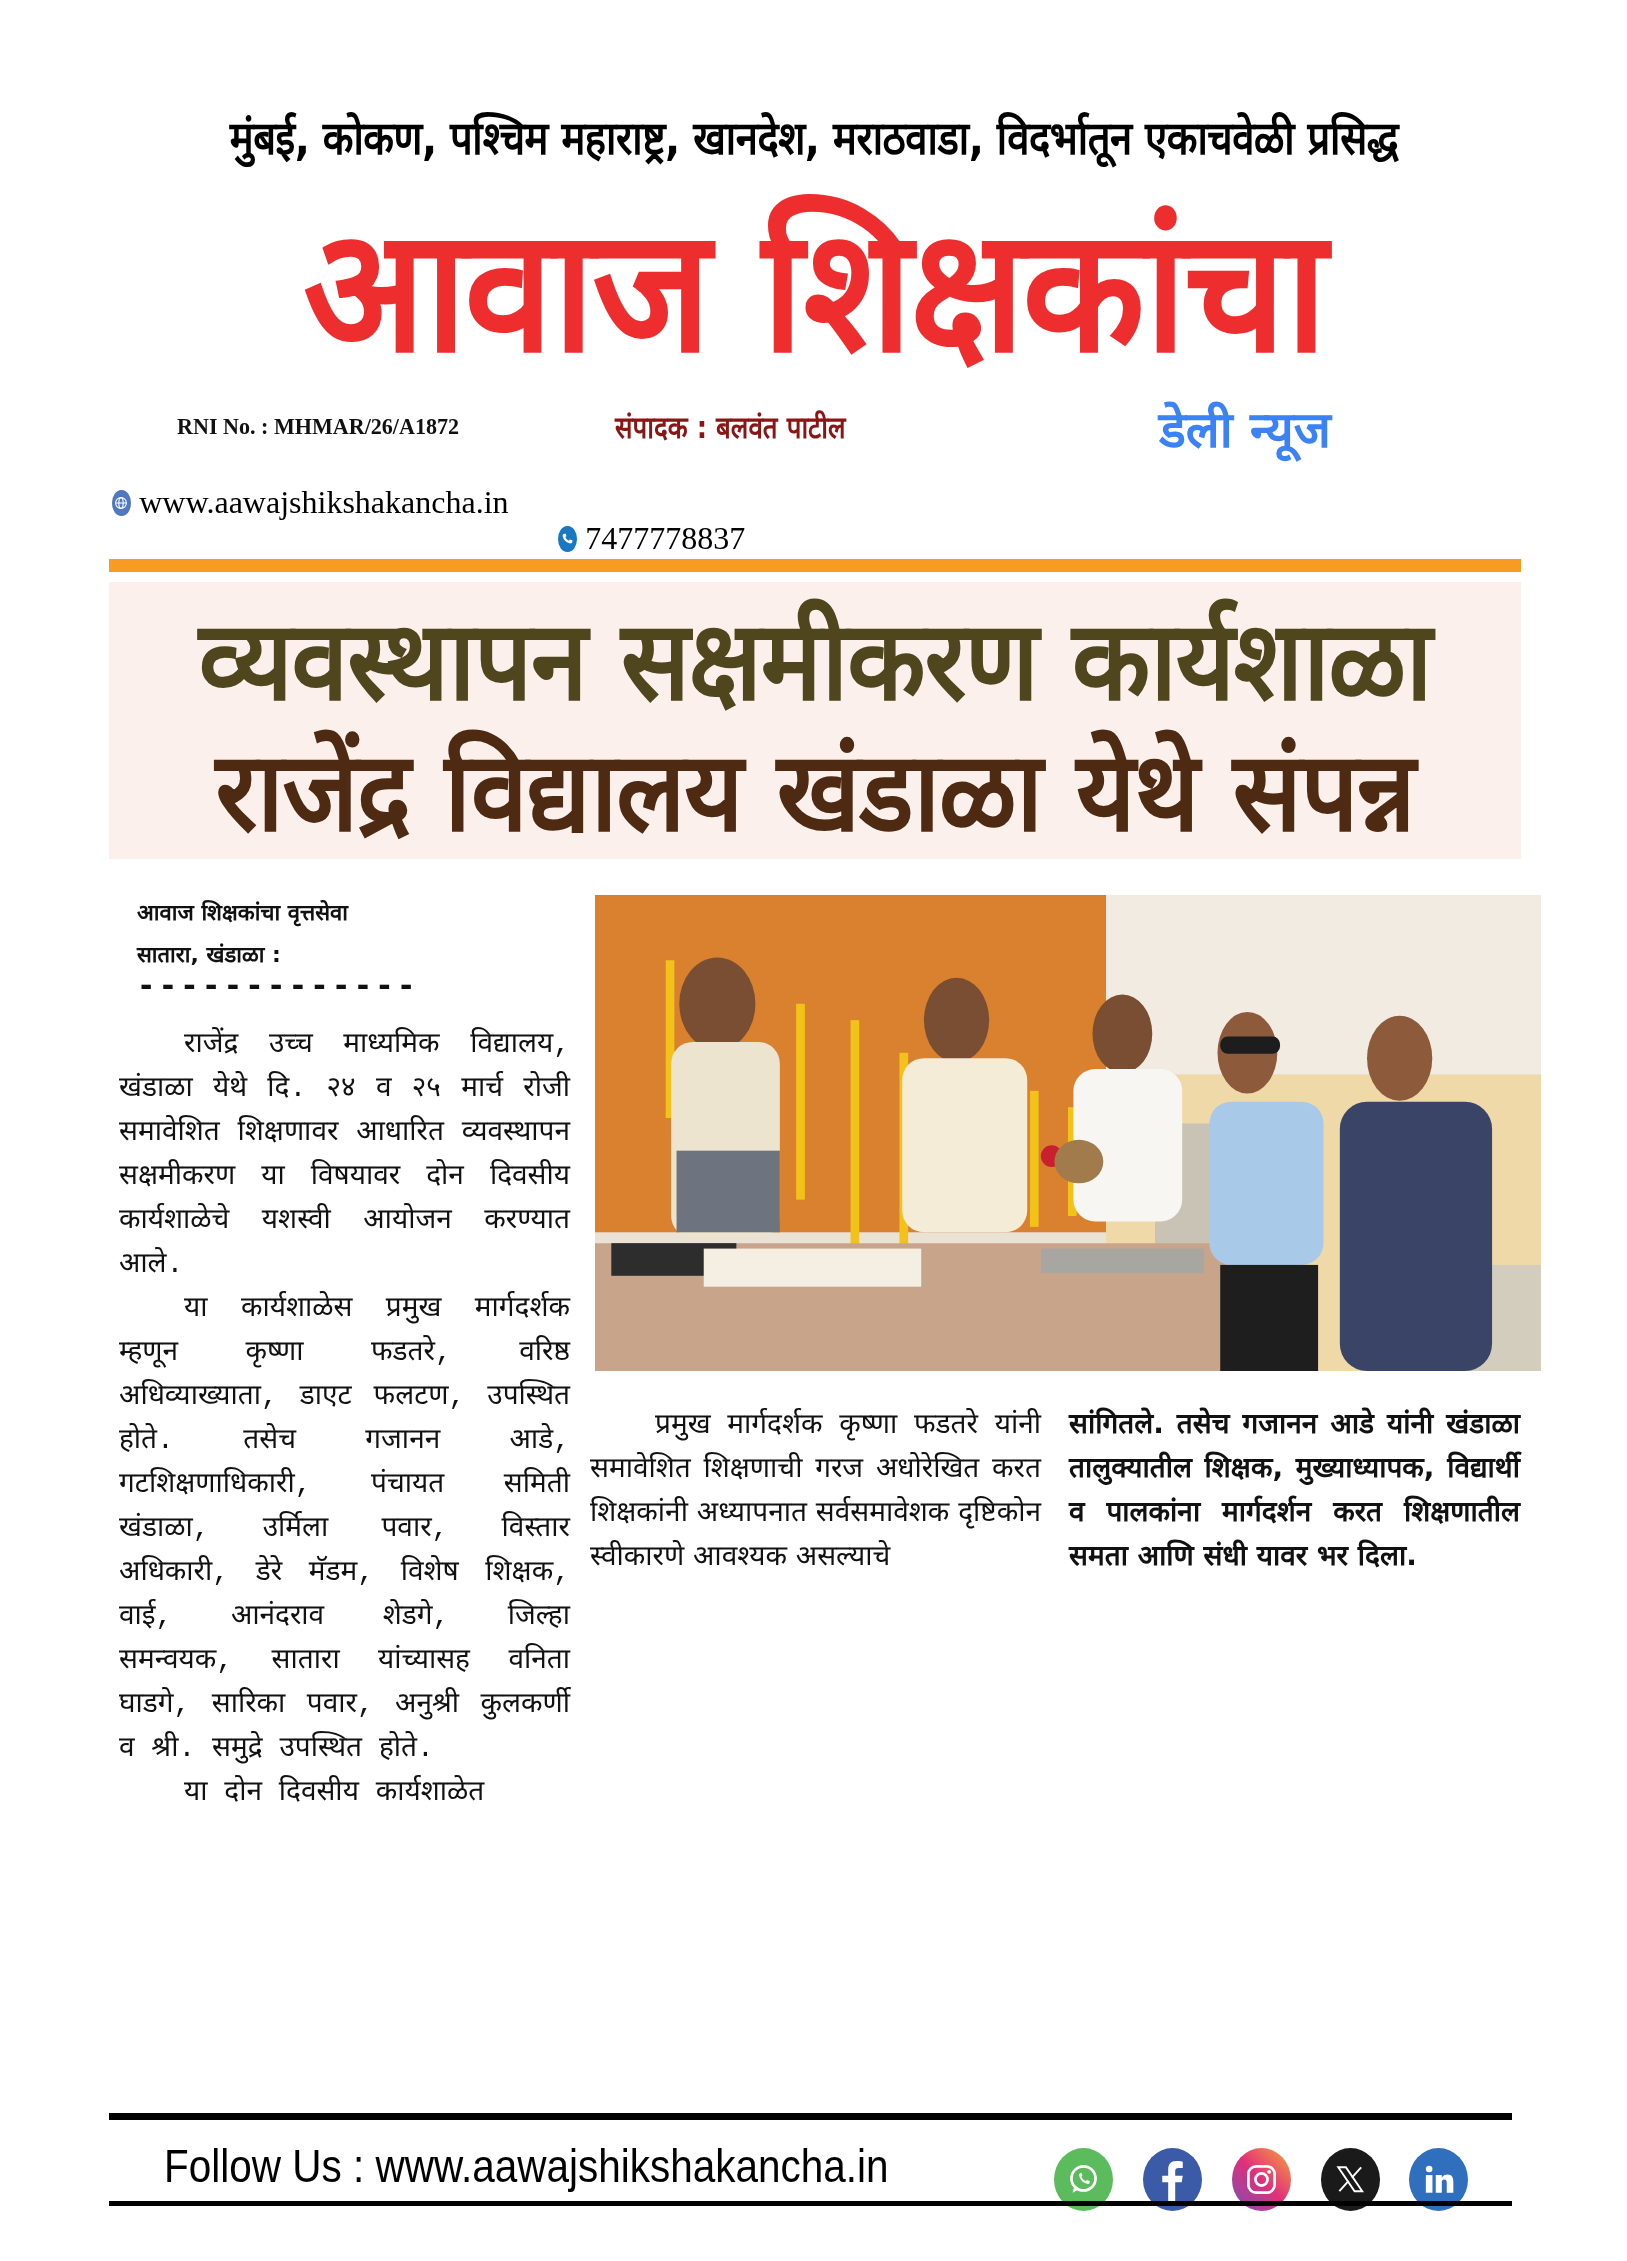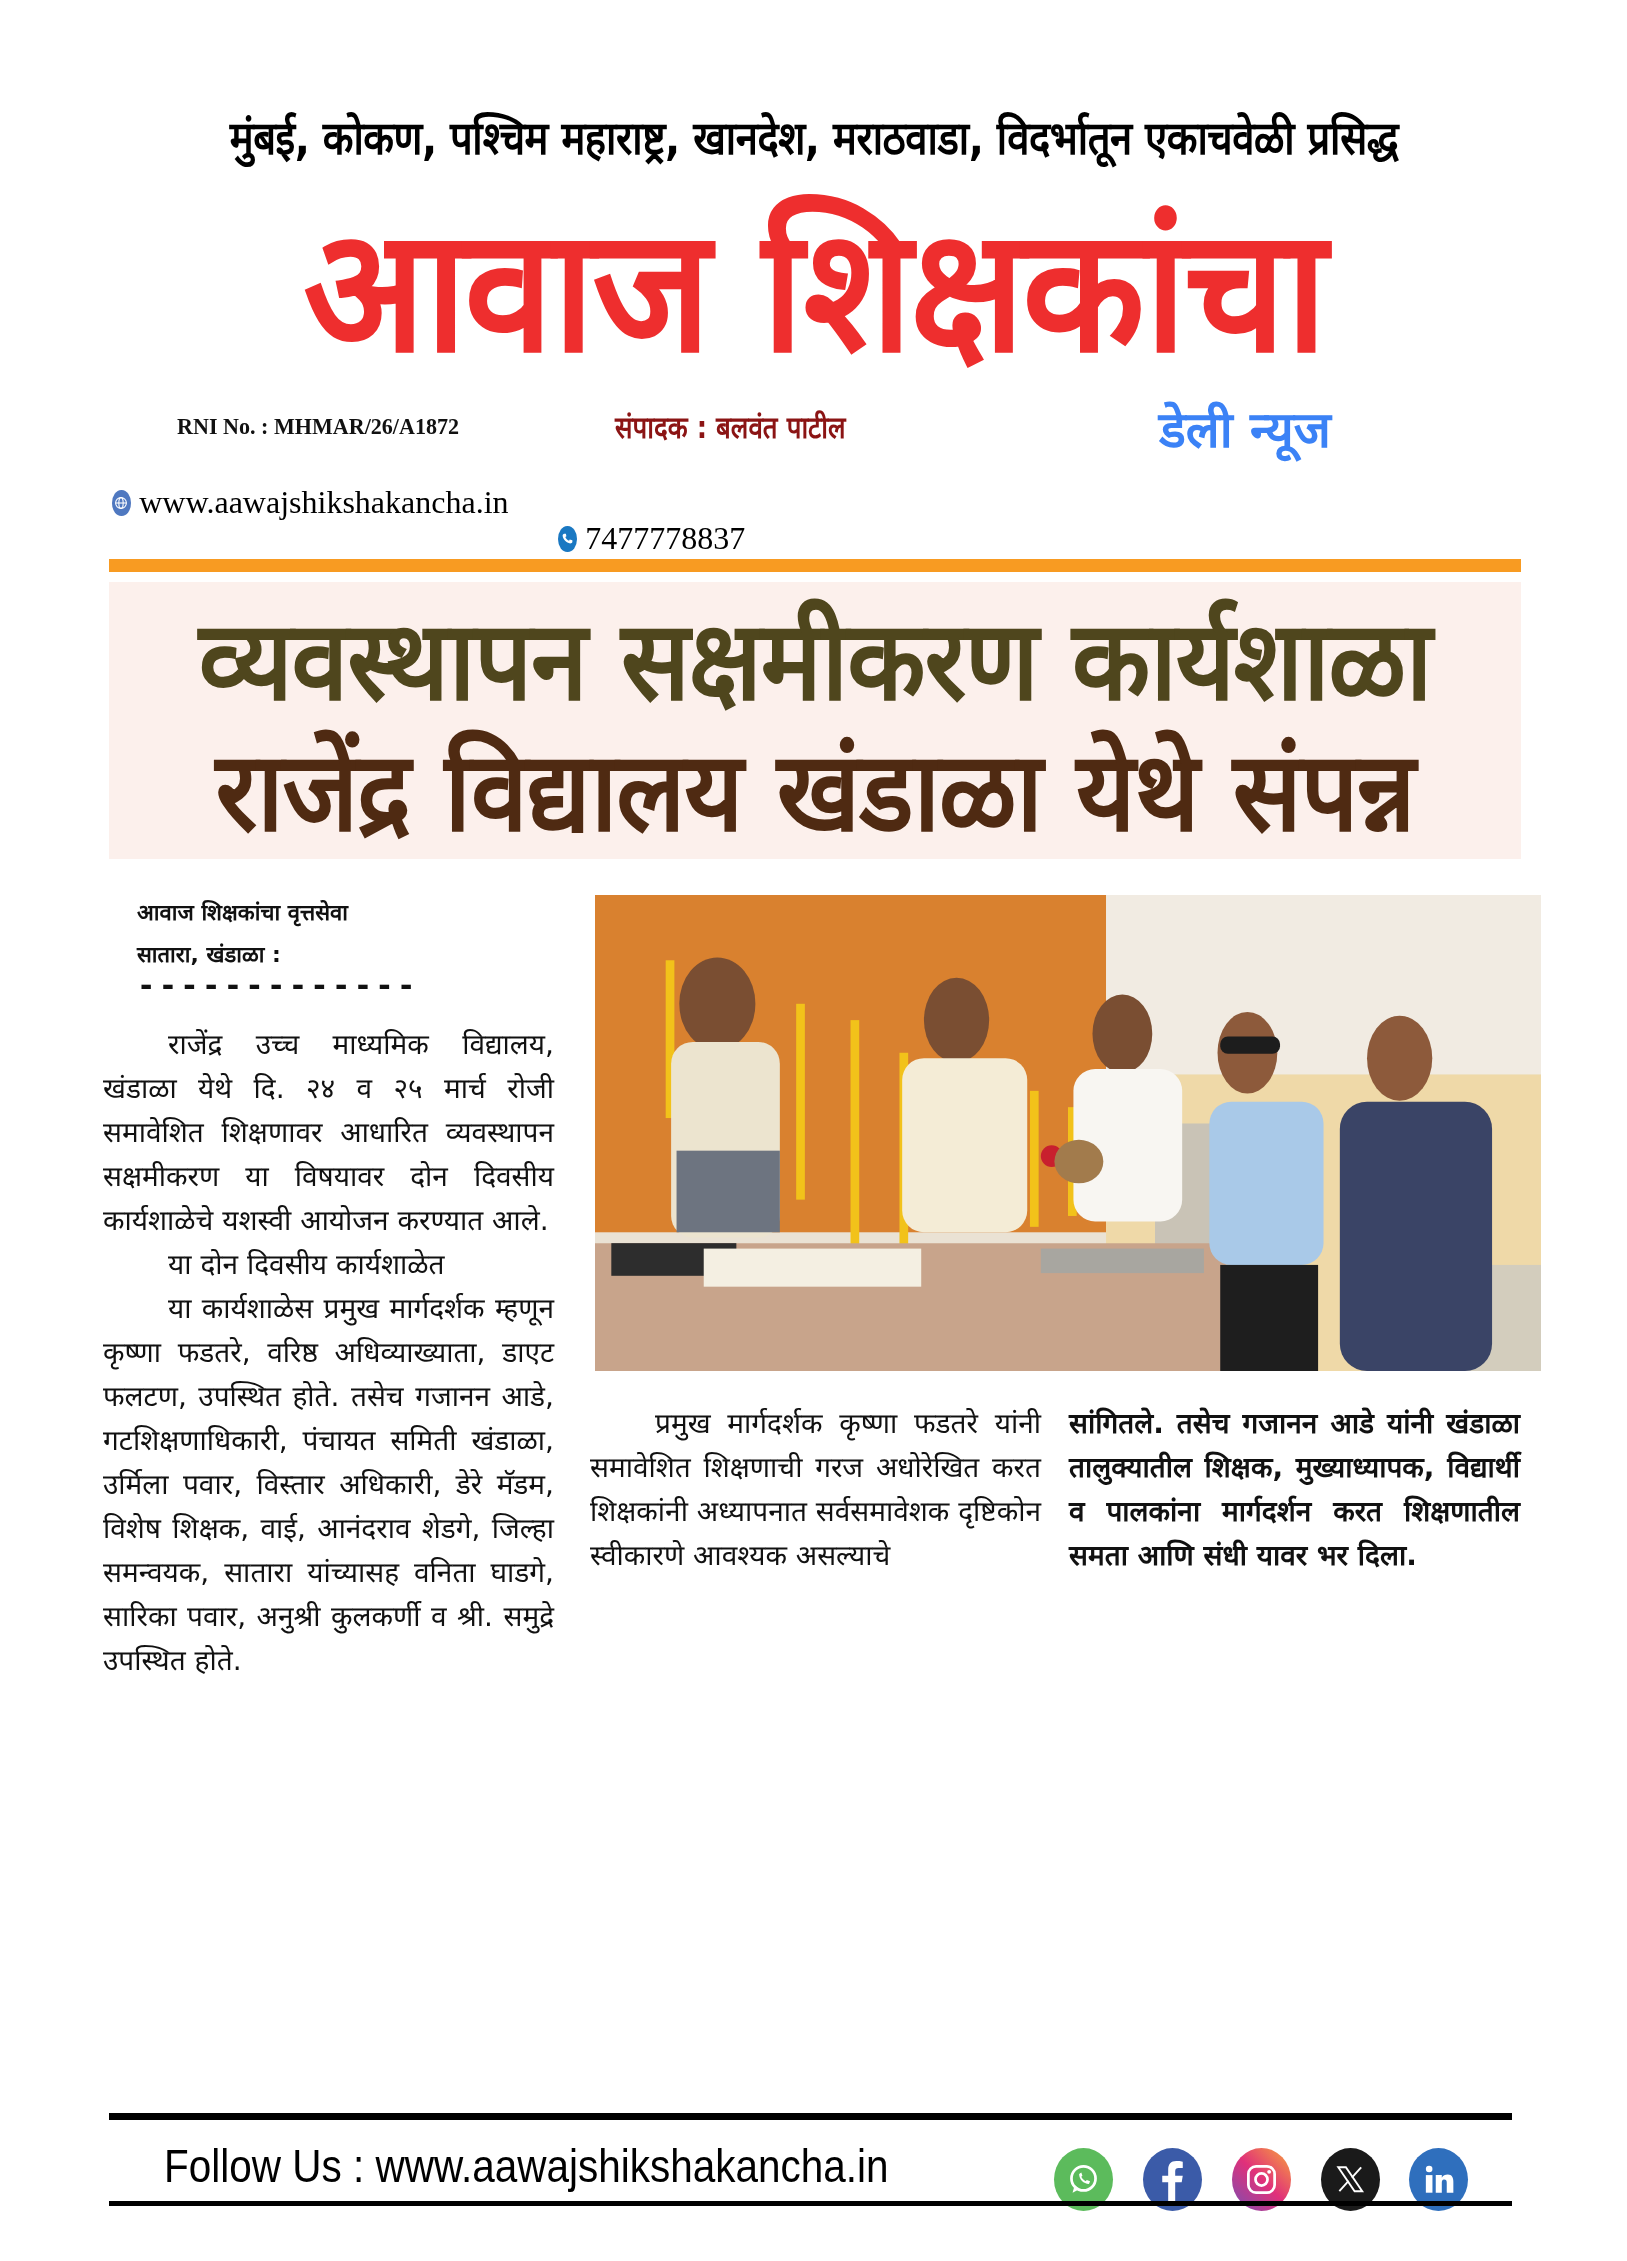--- a/index.html
+++ b/index.html
@@ -26,21 +26,21 @@
   .h1 { left:109px; width:1412px; top:601px; text-align:center; font-family:"DejaVu Sans", sans-serif; font-weight:bold; font-size:102px; line-height:120px; color:#4f461d; letter-spacing:-1.1px; transform:scaleY(1.08); white-space:nowrap; }
   .h2 { left:109px; width:1412px; top:732px; text-align:center; font-family:"DejaVu Sans", sans-serif; font-weight:bold; font-size:102px; line-height:120px; color:#4f2a12; letter-spacing:-1.1px; transform:scaleY(1.08); white-space:nowrap; }
 
   
   .byline { left:137px; top:892px; font-family:"DejaVu Sans", sans-serif; font-weight:bold; font-size:22px; line-height:42px; color:#111; }
   .dashes { left:137px; top:968px; font-family:"DejaVu Sans Mono", monospace; font-weight:bold; font-size:30.5px; letter-spacing:3.3px; color:#111; }
 
   .col { position:absolute; font-family:"DejaVu Sans", sans-serif; font-size:28px; line-height:44px; color:#111; text-align:justify; }
   .col p { margin:0; text-indent:0; }
   .col p.indent { text-indent:65px; }
-  .col1 { left:103px; top:1023px; width:451px; }
+  .col1 { left:119px; top:1023px; width:451px;font-family:Liberation Mono, monospace; }
   .col2 { left:590px; top:1402px; width:451px; }
   .col3 { left:1069px; top:1402px; width:451px;font-weight:bold; }
 
   .photo { left:595px; top:895px; width:946px; height:476px; overflow:hidden; background:#d98a3b; }
   .photo svg { width:100%; height:100%; display:block; }
 
   
   .rule-top { left:109px; top:2113px; width:1403px; height:6.5px; background:#000; }
   .follow { left:164px; top:2139px; font-family:"Liberation Sans", sans-serif; font-size:46px; color:#000; transform:scaleX(0.88); transform-origin:left; white-space:nowrap; }
   .social { position:absolute; top:2148px; width:59px; height:63px; border-radius:50%; display:flex; align-items:center; justify-content:center; color:#fff; font-family:"Liberation Sans", sans-serif; font-weight:bold; font-size:32px; }
@@ -150,22 +150,22 @@
     <ellipse cx="1480" cy="300" rx="60" ry="78" fill="#8d5a3b"></ellipse>
     <rect x="1370" y="380" width="280" height="495" rx="50" fill="#3a4466"></rect>
 
     <circle cx="840" cy="480" r="20" fill="#c8202e"></circle>
     <ellipse cx="890" cy="490" rx="45" ry="40" fill="#a27b4c"></ellipse>
   </svg>
 </div>
 
 <div class="col col1">
   <p class="indent">राजेंद्र उच्च माध्यमिक विद्यालय, खंडाळा येथे दि. २४ व २५ मार्च रोजी समावेशित शिक्षणावर आधारित व्यवस्थापन सक्षमीकरण या विषयावर दोन दिवसीय कार्यशाळेचे यशस्वी आयोजन करण्यात आले.</p>
+  <p class="indent">या कार्यशाळेस प्रमुख मार्गदर्शक म्हणून कृष्णा फडतरे, वरिष्ठ अधिव्याख्याता, डाएट फलटण, उपस्थित होते. तसेच गजानन आडे, गटशिक्षणाधिकारी, पंचायत समिती खंडाळा, उर्मिला पवार, विस्तार अधिकारी, डेरे मॅडम, विशेष शिक्षक, वाई, आनंदराव शेडगे, जिल्हा समन्वयक, सातारा यांच्यासह वनिता घाडगे, सारिका पवार, अनुश्री कुलकर्णी व श्री. समुद्रे उपस्थित होते.</p>
   <p class="indent">या दोन दिवसीय कार्यशाळेत</p>
-  <p class="indent">या कार्यशाळेस प्रमुख मार्गदर्शक म्हणून कृष्णा फडतरे, वरिष्ठ अधिव्याख्याता, डाएट फलटण, उपस्थित होते. तसेच गजानन आडे, गटशिक्षणाधिकारी, पंचायत समिती खंडाळा, उर्मिला पवार, विस्तार अधिकारी, डेरे मॅडम, विशेष शिक्षक, वाई, आनंदराव शेडगे, जिल्हा समन्वयक, सातारा यांच्यासह वनिता घाडगे, सारिका पवार, अनुश्री कुलकर्णी व श्री. समुद्रे उपस्थित होते.</p>
 </div>
 <div class="col col2">
   <p class="indent">प्रमुख मार्गदर्शक कृष्णा फडतरे यांनी समावेशित शिक्षणाची गरज अधोरेखित करत शिक्षकांनी अध्यापनात सर्वसमावेशक दृष्टिकोन स्वीकारणे आवश्यक असल्याचे</p>
 </div>
 <div class="col col3">
   <p>सांगितले. तसेच गजानन आडे यांनी खंडाळा तालुक्यातील शिक्षक, मुख्याध्यापक, विद्यार्थी व पालकांना मार्गदर्शन करत शिक्षणातील समता आणि संधी यावर भर दिला.</p>
 </div>
 
 <div class="abs rule-top"></div>
 <div class="abs follow">Follow Us : www.aawajshikshakancha.in</div>

